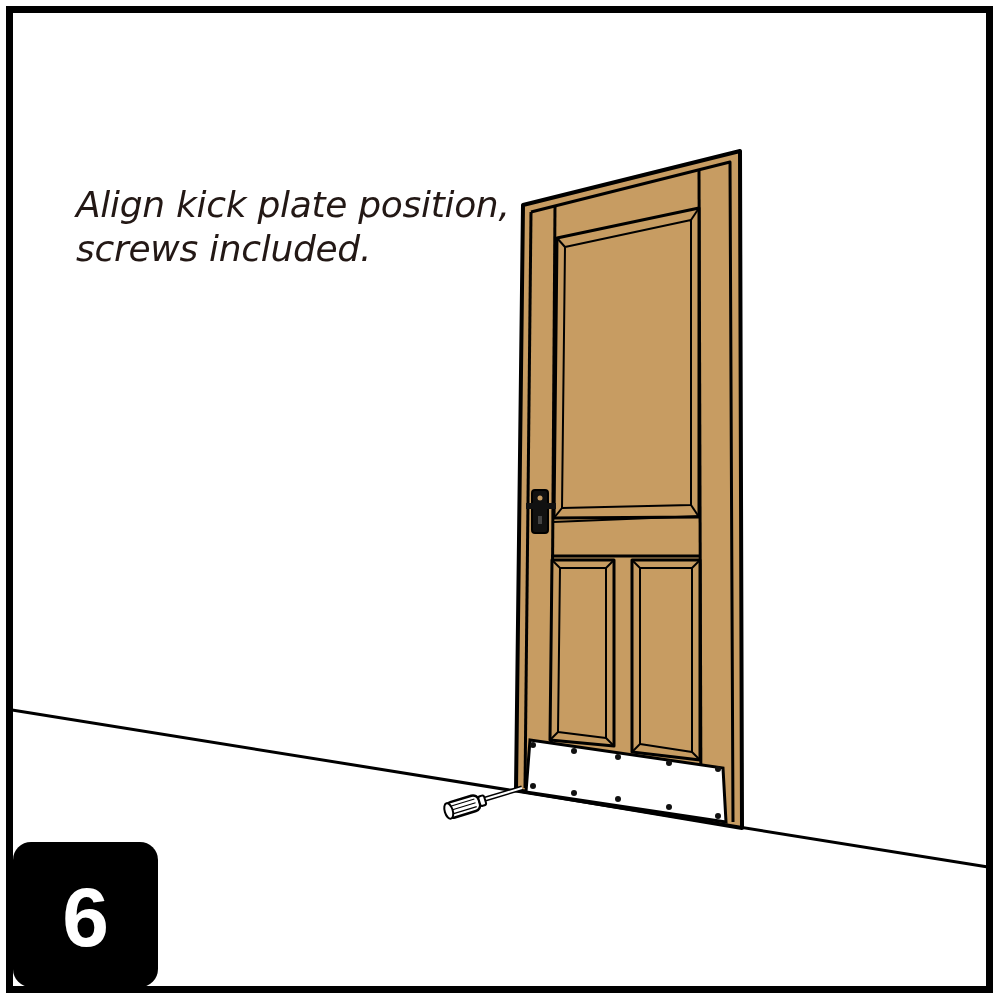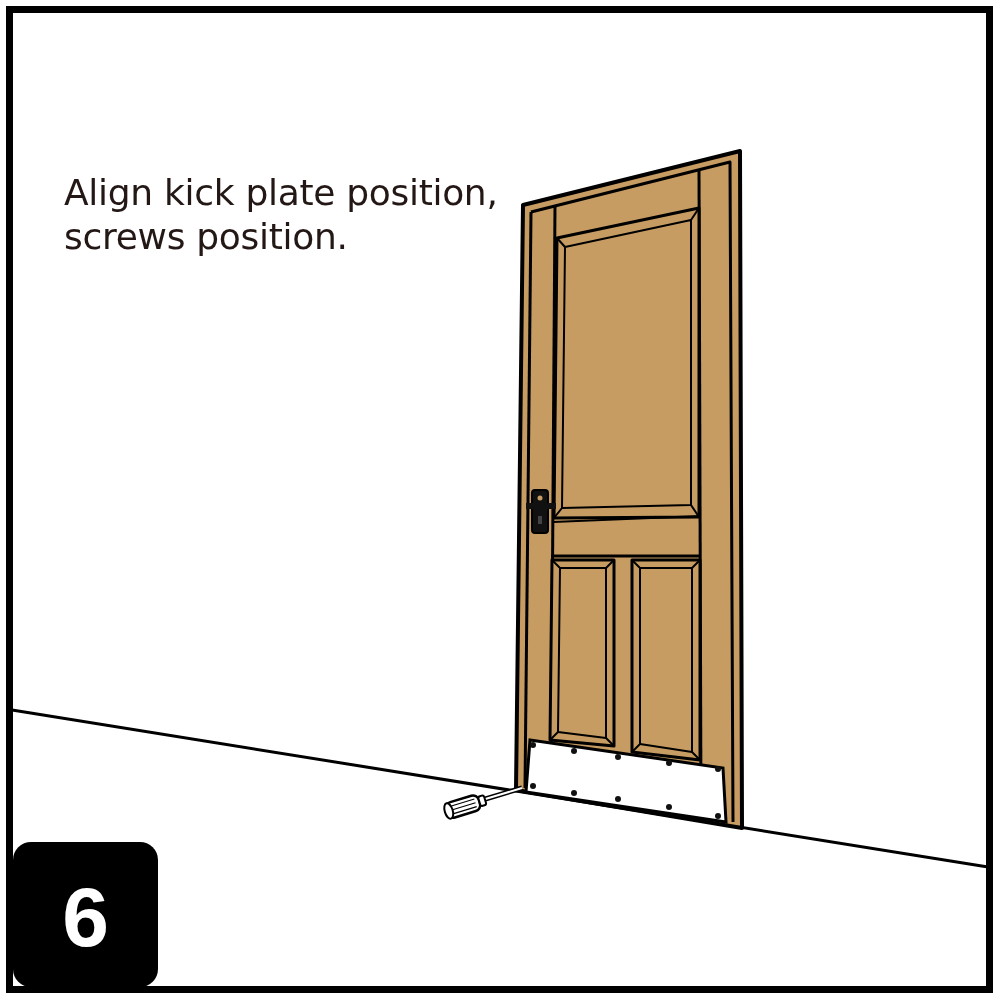--- a/index.html
+++ b/index.html
@@ -27,26 +27,27 @@
       position: absolute;
       left: 0;
       top: 0;
       width: 1000px;
       height: 1000px;
     }
     .instruction {
       position: absolute;
       left: 64px;
       top: 171px;
-      margin: 0;
+      margin: 12px;
       color: #231815;
       font-size: 36px;
       line-height: 44px;
       font-weight: normal;
       letter-spacing: -0.3px;
+      font-style: italic;
     }
     .instruction span {
       display: block;
       white-space: nowrap;
     }
     .step-badge {
       position: absolute;
       left: 13px;
       top: 842px;
       width: 145px;
@@ -149,18 +150,18 @@
       <line x1="452" y1="802" x2="476" y2="802" stroke-width="1.2"></line>
       <line x1="452" y1="806" x2="476" y2="806" stroke-width="1.2"></line>
       <line x1="452" y1="810" x2="476" y2="810" stroke-width="1.2"></line>
       <rect x="480" y="801" width="6" height="10" rx="2" fill="#fff" stroke-width="2"></rect>
     </g>
   </g>
 </svg>
 
 <h2 class="instruction">
   <span>Align kick plate position,</span>
-  <span>screws position.</span>
+  <span>screws included.</span>
 </h2>
 
 <div class="step-badge">
   <span class="step-number">6</span>
 </div>
 
 </body></html>

